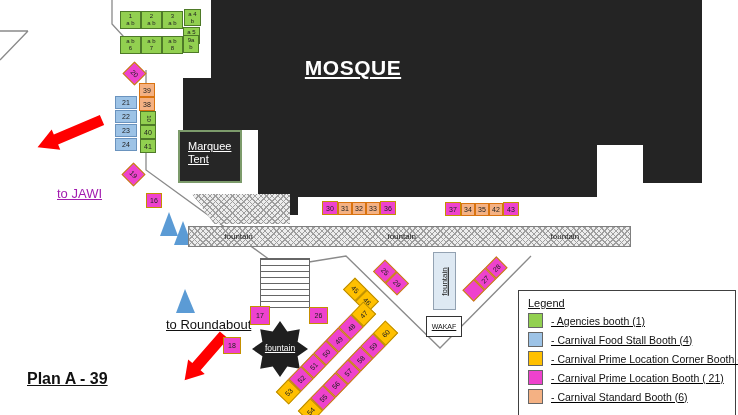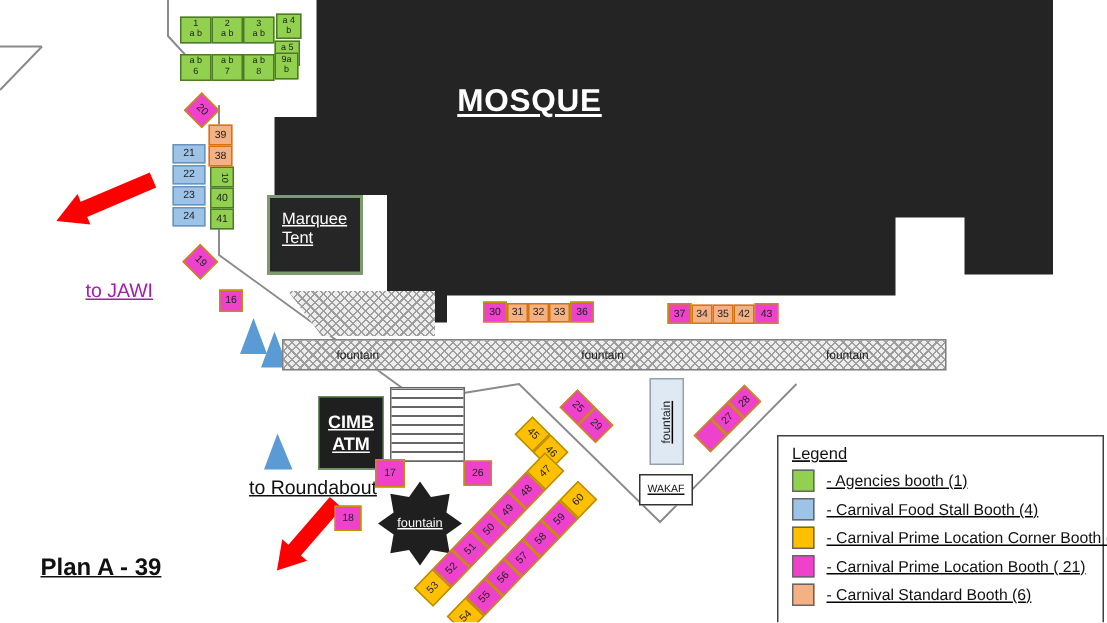--- a/index.html
+++ b/index.html
@@ -61,24 +61,20 @@
     </g>
     <g transform="translate(224,335) rotate(131)">
       <polygon points="0,-5.5 42,-5.5 42,-11 60,0 42,11 42,5.5 0,5.5" fill="#FF0000"></polygon>
     </g>
     <polygon fill="#1f1f1f" points="308,349 297.6,356.3 299.8,368.8 287.3,366.6 280,377 272.7,366.6 260.2,368.8 262.4,356.3 252,349 262.4,341.7 260.2,329.2 272.7,331.4 280,321 287.3,331.4 299.8,329.2 297.6,341.7"></polygon>
     <path fill="#A6A6A6" d="M281 263 H290 V286 H296 L285.5 299 L275 286 H281 Z"></path>
   </svg>
 
   <div class="abs" id="mosque-label">MOSQUE</div>
   <div class="abs" id="marquee">Marquee Tent</div>
-  <div class="abs" id="cimb">
-    <div>CIMB</div>
-    <div>ATM</div>
-  </div>
   <div class="abs hatch" id="hatch-para"></div>
   <div class="abs hatch" id="fountain-bar">
       <span class="bar-label" style="left: 8%;">fountain</span>
       <span class="bar-label" style="left: 45%;">fountain</span>
       <span class="bar-label" style="left: 82%;">fountain</span>
     </div>
   <div class="abs" id="fountain-vert">
     <span>fountain</span>
   </div>
   <div class="abs" id="wakaf">WAKAF</div>

